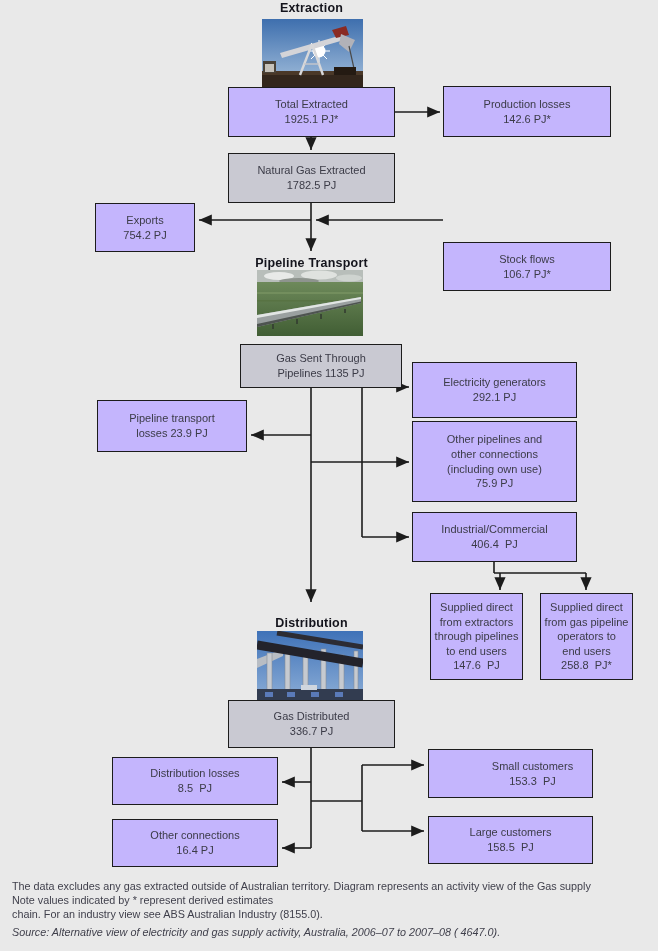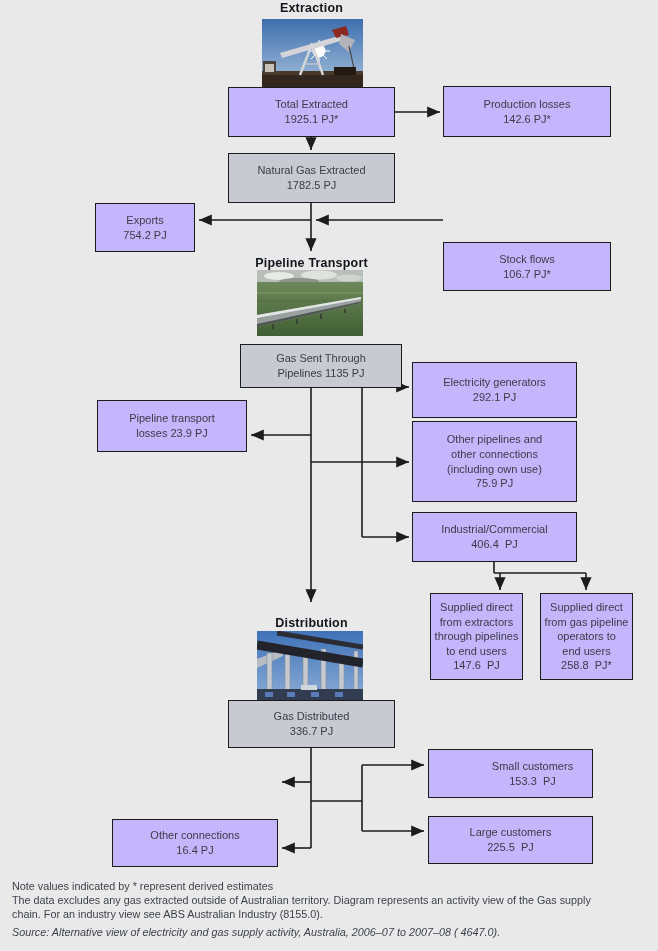--- a/index.html
+++ b/index.html
@@ -222,36 +222,40 @@
 operators to
 end users
 258.8  PJ*</span>
   </div>
 
   <div class="fbox gray" style="left:228px;top:700px;width:167px;height:48px;">
     <span class="box-text">Gas Distributed
 336.7 PJ</span>
   </div>
 
+  <div class="fbox" style="left:112px;top:757px;width:166px;height:48px;">
+    <span class="box-text">Distribution losses
+8.5  PJ</span>
+  </div>
 
   <div class="fbox" style="left:428px;top:749px;width:165px;height:49px;padding-left:44px;">
     <span class="box-text">Small customers
 153.3  PJ</span>
   </div>
 
   <div class="fbox" style="left:112px;top:819px;width:166px;height:48px;">
     <span class="box-text">Other connections
 16.4 PJ</span>
   </div>
 
   <div class="fbox" style="left:428px;top:816px;width:165px;height:48px;">
     <span class="box-text">Large customers
-225.5  PJ</span>
+158.5  PJ</span>
   </div>
 
   <div class="notes">
+    <div class="nline">The data excludes any gas extracted outside of Australian territory.  Diagram represents an activity view of the Gas supply</div>
     <div class="nline">Note values indicated by * represent derived estimates</div>
-    <div class="nline">The data excludes any gas extracted outside of Australian territory.  Diagram represents an activity view of the Gas supply</div>
     <div class="nline">chain. For an industry view see ABS Australian Industry (8155.0).</div>
   </div>
   <div class="source-line">Source: Alternative view of electricity and gas supply activity, Australia, 2006–07 to 2007–08 ( 4647.0).</div>
 
 </div>
 
 </body></html>

